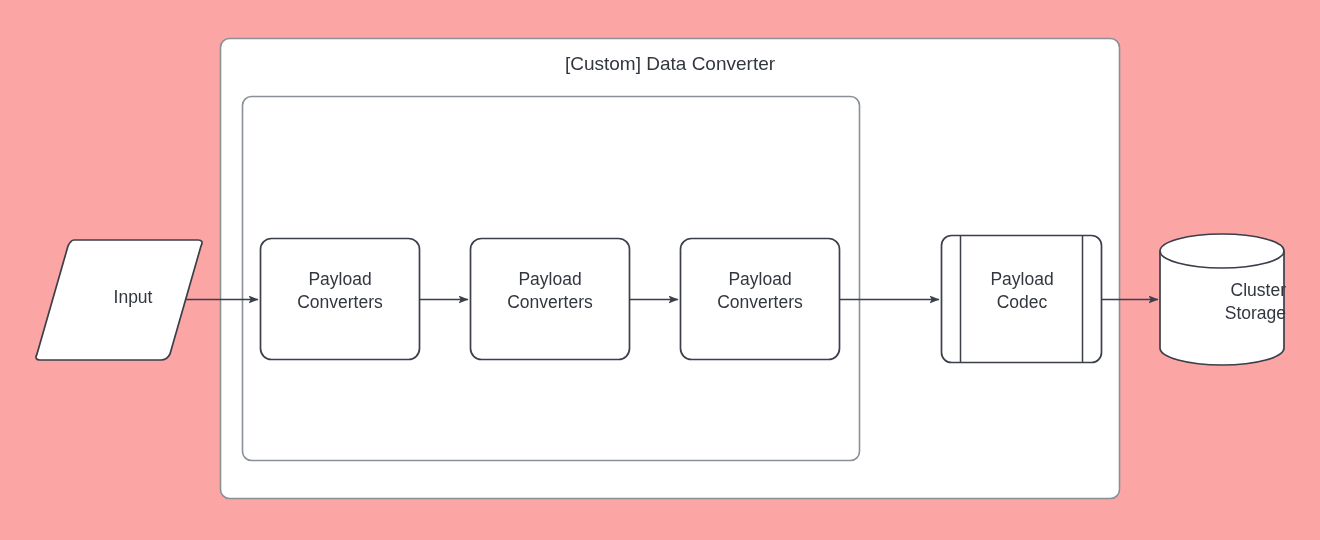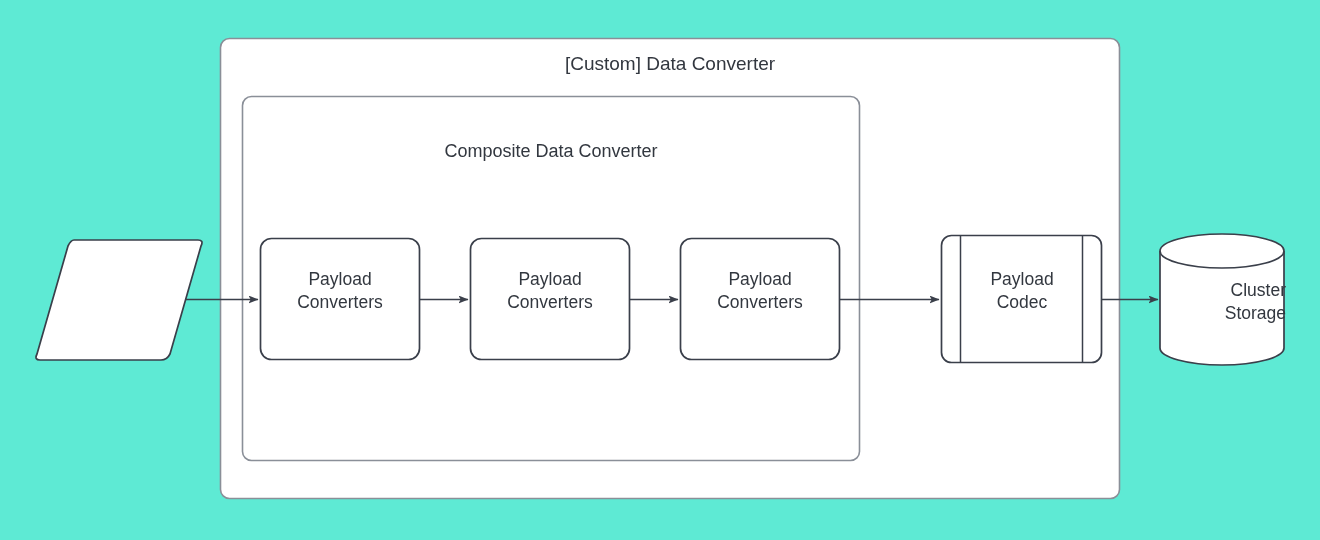--- a/index.html
+++ b/index.html
@@ -8,21 +8,21 @@
     padding: 0;
     background: #ffffff;
   }
   body {
     font-family: "Liberation Sans", "DejaVu Sans", sans-serif;
   }
   #canvas {
     position: relative;
     width: 1320px;
     height: 540px;
-    background: #5eead4;
+    background: #fca5a5;
     overflow: hidden;
   }
   #svg-layer {
     position: absolute;
     left: 0;
     top: 0;
     width: 1320px;
     height: 540px;
   }
   .label {
@@ -98,22 +98,22 @@
 
     <line x1="630" y1="299.5" x2="678" y2="299.5" stroke="#3a3f4a" stroke-width="1.6" marker-end="url(#arrowhead)"></line>
 
     <line x1="840" y1="299.5" x2="939" y2="299.5" stroke="#3a3f4a" stroke-width="1.6" marker-end="url(#arrowhead)"></line>
 
     <line x1="1102" y1="299.5" x2="1158" y2="299.5" stroke="#3a3f4a" stroke-width="1.6" marker-end="url(#arrowhead)"></line>
   </svg>
 
   <div class="label lbl-outer">[Custom] Data Converter</div>
 
-  <div class="label lbl-inner">Composite Data Converter</div>
 
+  <div class="label lbl-node lbl-input">Input</div>
 
   <div class="label lbl-node lbl-box1">Payload
 Converters</div>
 
   <div class="label lbl-node lbl-box2">Payload
 Converters</div>
 
   <div class="label lbl-node lbl-box3">Payload
 Converters</div>
 

